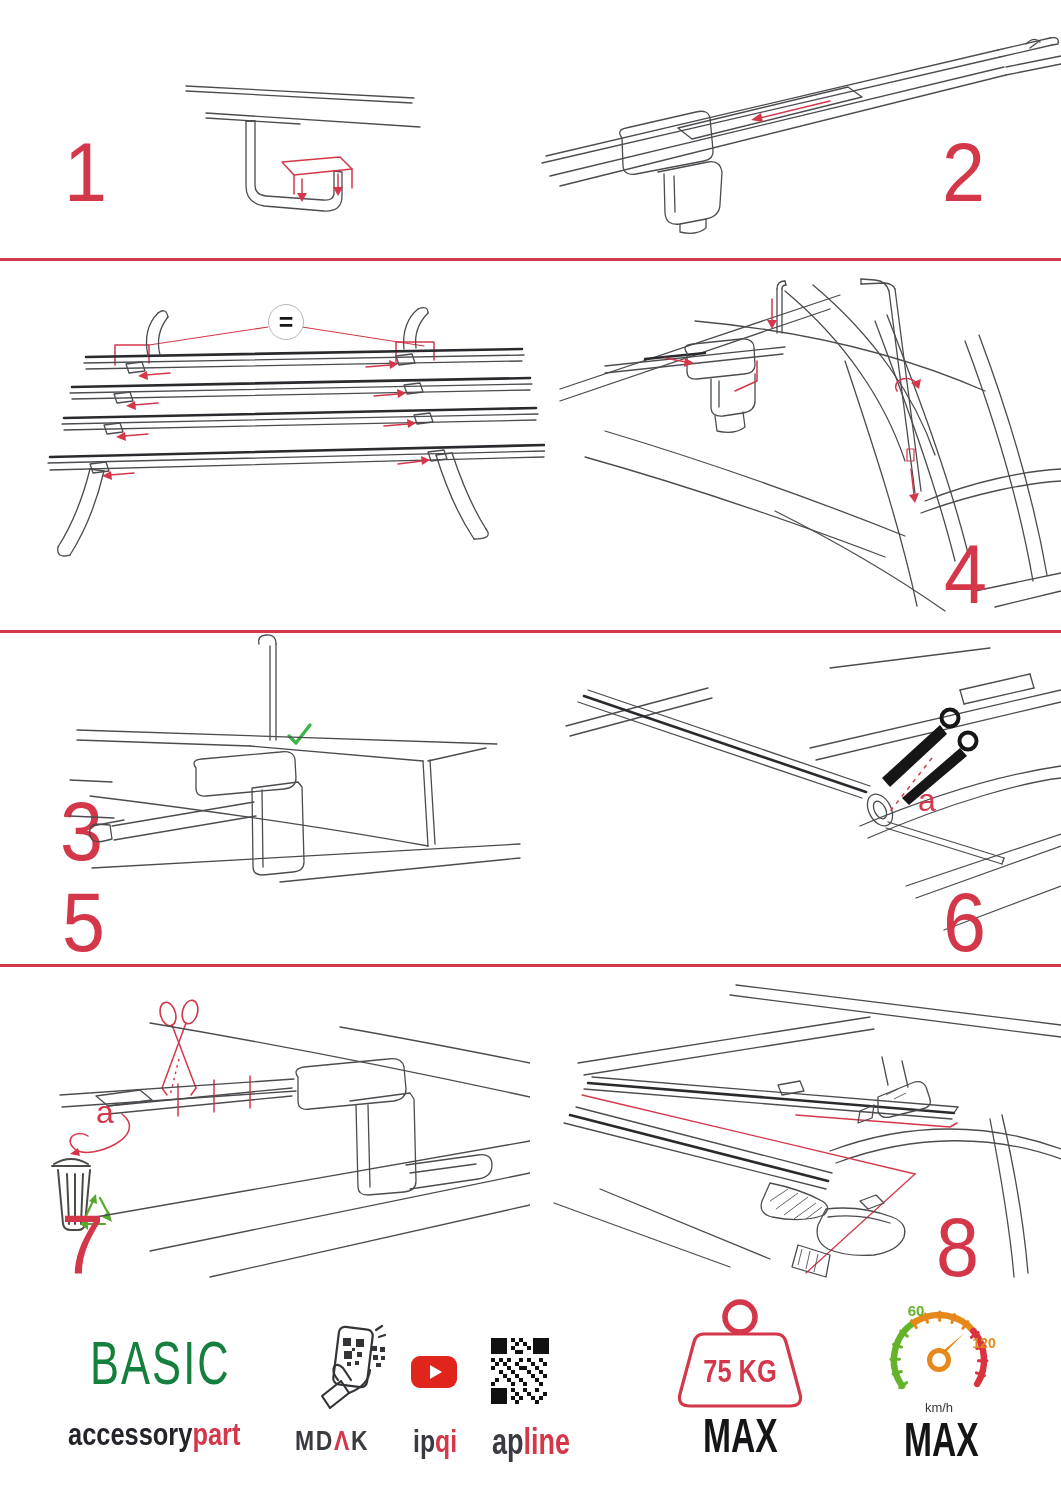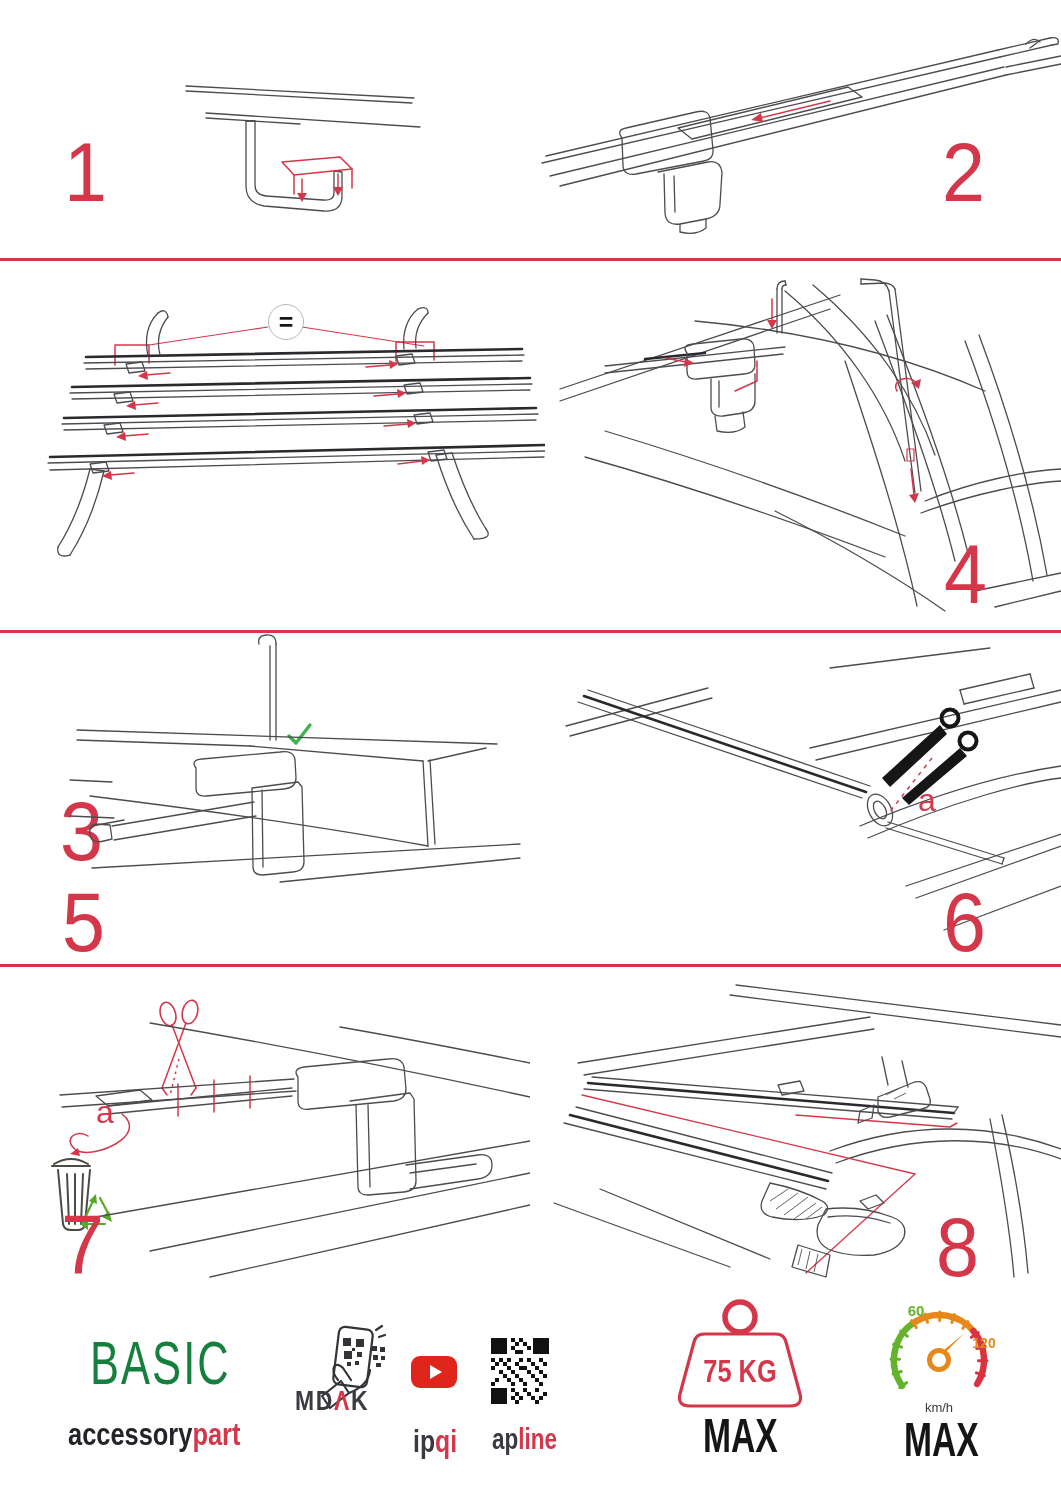--- a/index.html
+++ b/index.html
@@ -407,21 +407,21 @@
         <rect x="38" y="26" width="3" height="3"></rect>
           <rect x="33" y="40" width="4" height="4"></rect>
           <rect x="41" y="39" width="4" height="4"></rect>
         <rect x="58" y="24" width="5" height="5"></rect>
           <rect x="66" y="25" width="5" height="5"></rect>
         <rect x="59" y="33" width="5" height="5"></rect>
           <rect x="67" y="34" width="4" height="4"></rect>
           <rect x="62" y="41" width="5" height="4"></rect>
       </g>
     </svg>
-    <div class="wm" style="left:295px;top:1388px;font-size:27px;letter-spacing:2px">
+    <div class="wm" style="left:295px;top:1428px;font-size:27px;letter-spacing:2px">
       <span class="cond">
         <span>MD</span><span class="red-t">Λ</span><span>K</span>
       </span>
     </div>
 
     <span class="ytwrap">
       <svg width="46" height="32" viewBox="0 0 46 32">
         <rect width="46" height="32" rx="9" fill="#e0251c"></rect>
         <polygon points="19,9 19,23 31,16" fill="#ffffff"></polygon>
       </svg>
@@ -484,21 +484,21 @@
           <rect x="36" y="54" width="4" height="4"></rect>
           <rect x="52" y="54" width="4" height="4"></rect>
         <rect x="20" y="58" width="4" height="4"></rect>
           <rect x="28" y="58" width="4" height="4"></rect>
           <rect x="40" y="58" width="4" height="4"></rect>
         <rect x="48" y="58" width="4" height="4"></rect>
           <rect x="24" y="62" width="4" height="4"></rect>
           <rect x="44" y="62" width="4" height="4"></rect>
       </g>
     </svg>
-    <div class="wm" style="left:492px;top:1424px;font-size:30px">
+    <div class="wm" style="left:492px;top:1424px;font-size:36px">
       <span class="cond" style="transform:scaleX(.75)">
         <span>ap</span><span class="red-t">line</span>
       </span>
     </div>
 
     <svg style="position:absolute;left:670px;top:1296px" width="140" height="120" viewBox="0 0 140 120">
       <circle cx="70" cy="21" r="15" fill="none" stroke="#d4374a" stroke-width="5.5"></circle>
       <path d="M34,38 L106,38 Q114,38 116,46 L130,98 Q133,110 120,110 L20,110 Q7,110 10,98 L24,46 Q26,38 34,38 Z" fill="#ffffff" stroke="#d4374a" stroke-width="3.2" stroke-linejoin="round"></path>
       <text transform="translate(70,86) scale(.82,1)" text-anchor="middle" font-size="31" font-weight="bold" fill="#d4374a" font-family="Liberation Sans, sans-serif">75 KG</text>
     </svg>

